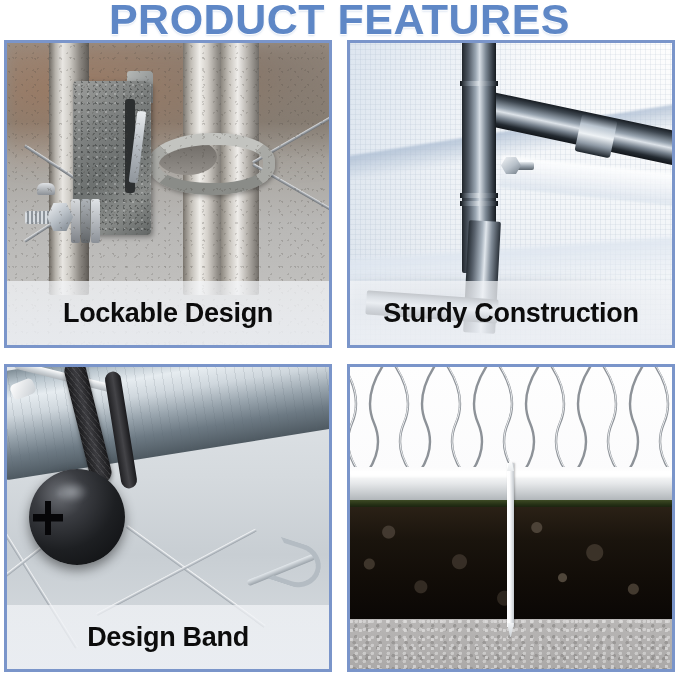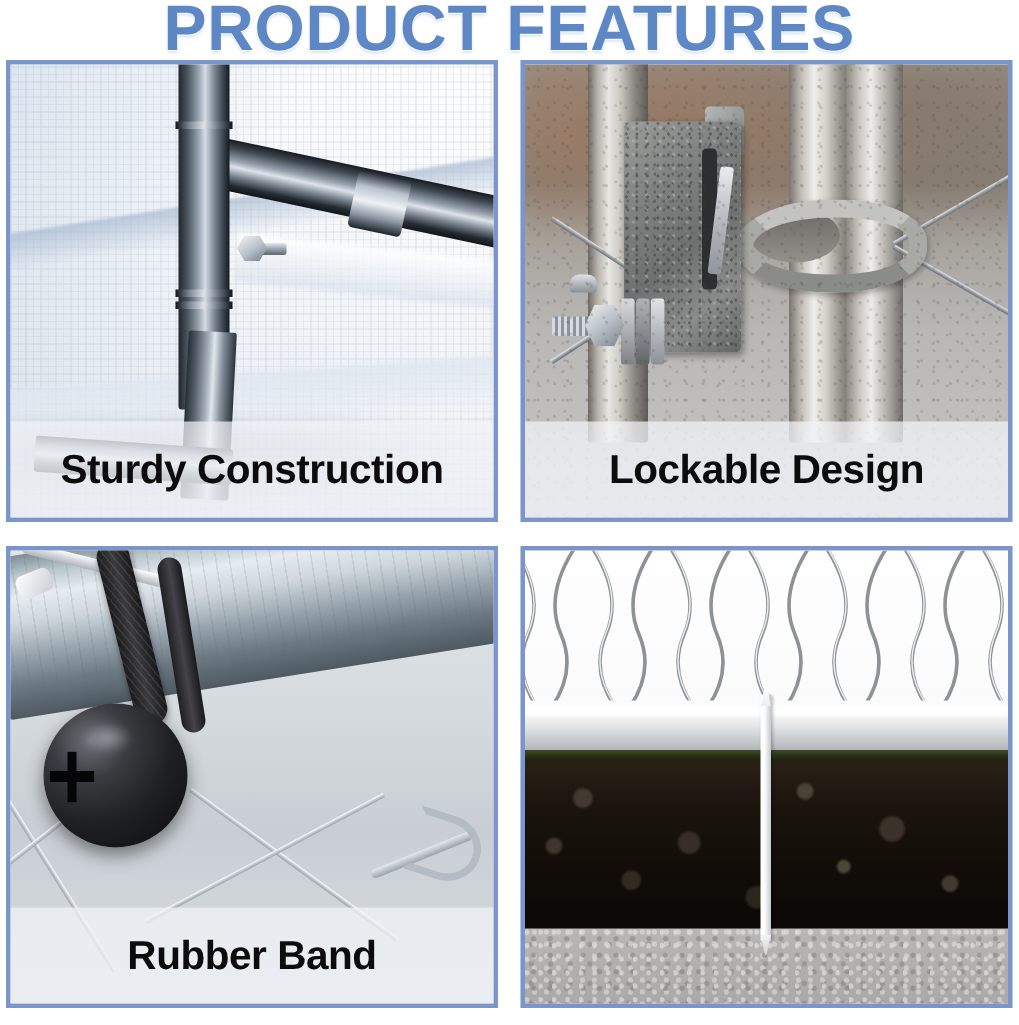--- a/index.html
+++ b/index.html
@@ -385,44 +385,20 @@
   }
 </style>
 </head>
 <body>
 
 <div class="page">
 
   <div class="title">PRODUCT FEATURES</div>
 
   <div class="grid">
-
-    <div class="panel">
-      <div class="photo">
-        <div class="p1-bg"></div>
-        <div class="p1-weave"></div>
-        <div class="p1-fold-a"></div>
-        <div class="p1-fold-b"></div>
-        <div class="p1-fold-c"></div>
-        <div class="p1-shadow"></div>
-        <div class="p1-dpipe"></div>
-        <div class="p1-dsleeve"></div>
-        <div class="p1-vpipe"></div>
-        <div class="p1-vpipe2"></div>
-        <div class="p1-ring r1"></div>
-        <div class="p1-ring r2"></div>
-        <div class="p1-ring r3"></div>
-        <div class="p1-boltstem"></div>
-        <div class="p1-bolt"></div>
-        <div class="p1-elbow"></div>
-      </div>
-      <div class="caption">
-        <span class="caption-text">Sturdy Construction</span>
-      </div>
-    </div>
 
     <div class="panel">
       <div class="photo">
         <div class="p2-bg"></div>
         <div class="p2-blur"></div>
         <div class="p2-pipe a"></div>
         <div class="p2-pipe b"></div>
         <div class="p2-pipe c"></div>
         <div class="p2-wire w-a"></div>
         <div class="p2-wire w-b"></div>
@@ -444,20 +420,44 @@
         <div class="p2-nut"></div>
         <div class="p2-speckle"></div>
       </div>
       <div class="caption">
         <span class="caption-text">Lockable Design</span>
       </div>
     </div>
 
     <div class="panel">
       <div class="photo">
+        <div class="p1-bg"></div>
+        <div class="p1-weave"></div>
+        <div class="p1-fold-a"></div>
+        <div class="p1-fold-b"></div>
+        <div class="p1-fold-c"></div>
+        <div class="p1-shadow"></div>
+        <div class="p1-dpipe"></div>
+        <div class="p1-dsleeve"></div>
+        <div class="p1-vpipe"></div>
+        <div class="p1-vpipe2"></div>
+        <div class="p1-ring r1"></div>
+        <div class="p1-ring r2"></div>
+        <div class="p1-ring r3"></div>
+        <div class="p1-boltstem"></div>
+        <div class="p1-bolt"></div>
+        <div class="p1-elbow"></div>
+      </div>
+      <div class="caption">
+        <span class="caption-text">Sturdy Construction</span>
+      </div>
+    </div>
+
+    <div class="panel">
+      <div class="photo">
         <div class="p3-bg"></div>
         <div class="p3-mesh m1"></div>
         <div class="p3-mesh m2"></div>
         <div class="p3-mesh m3"></div>
         <div class="p3-mesh m4"></div>
         <div class="p3-hook2"></div>
         <div class="p3-hook"></div>
         <div class="p3-pipe">
           <div class="p3-pipe-grain"></div>
         </div>
@@ -465,21 +465,21 @@
         <div class="p3-tieknot"></div>
         <div class="p3-cord2"></div>
         <div class="p3-cord">
           <div class="p3-cord-tex"></div>
         </div>
         <div class="p3-ball"></div>
         <div class="p3-ball-groove"></div>
         <div class="p3-ball-hl"></div>
       </div>
       <div class="caption">
-        <span class="caption-text">Rubber Band</span>
+        <span class="caption-text">Design Band</span>
       </div>
     </div>
 
     <div class="panel">
       <div class="photo">
         <div class="p4-sky"></div>
 
         <svg width="322" height="104" viewBox="0 0 322 104" style="position:absolute;left:0;top:0;">
           <g fill="none" stroke="#8d9298" stroke-width="2.4">
             <path d="M-10,-6 Q14,28 2,56 Q-10,84 14,112"></path>

